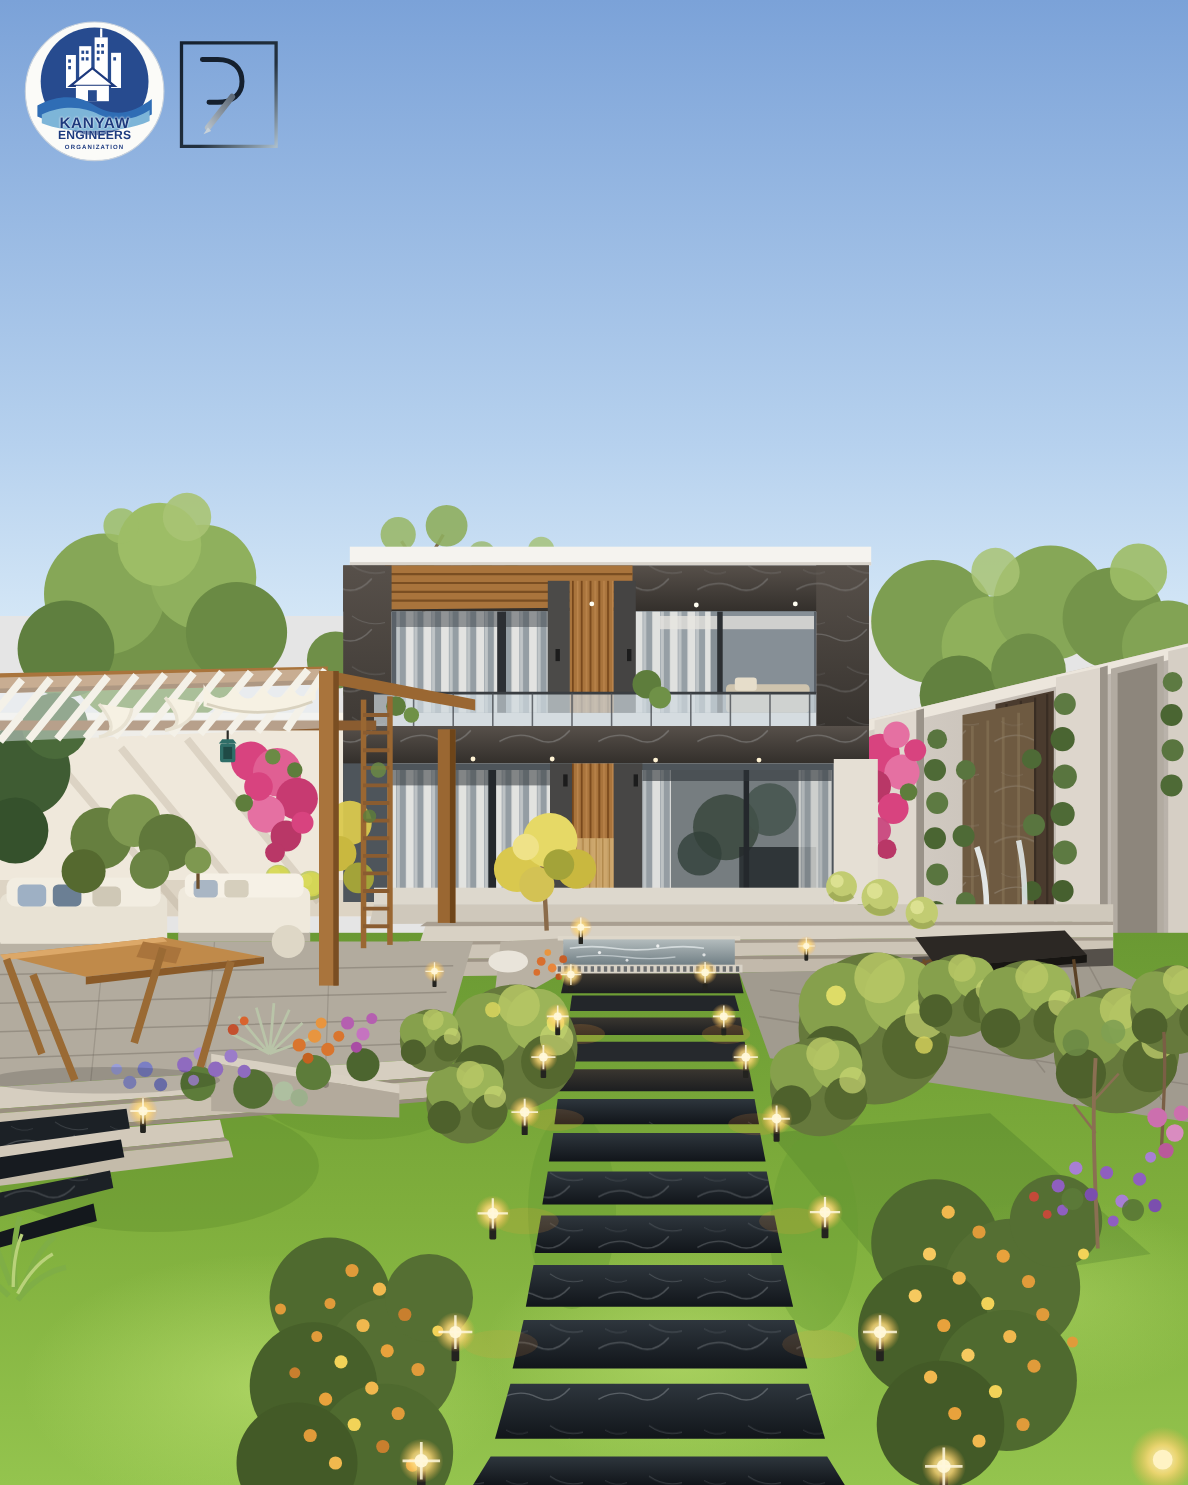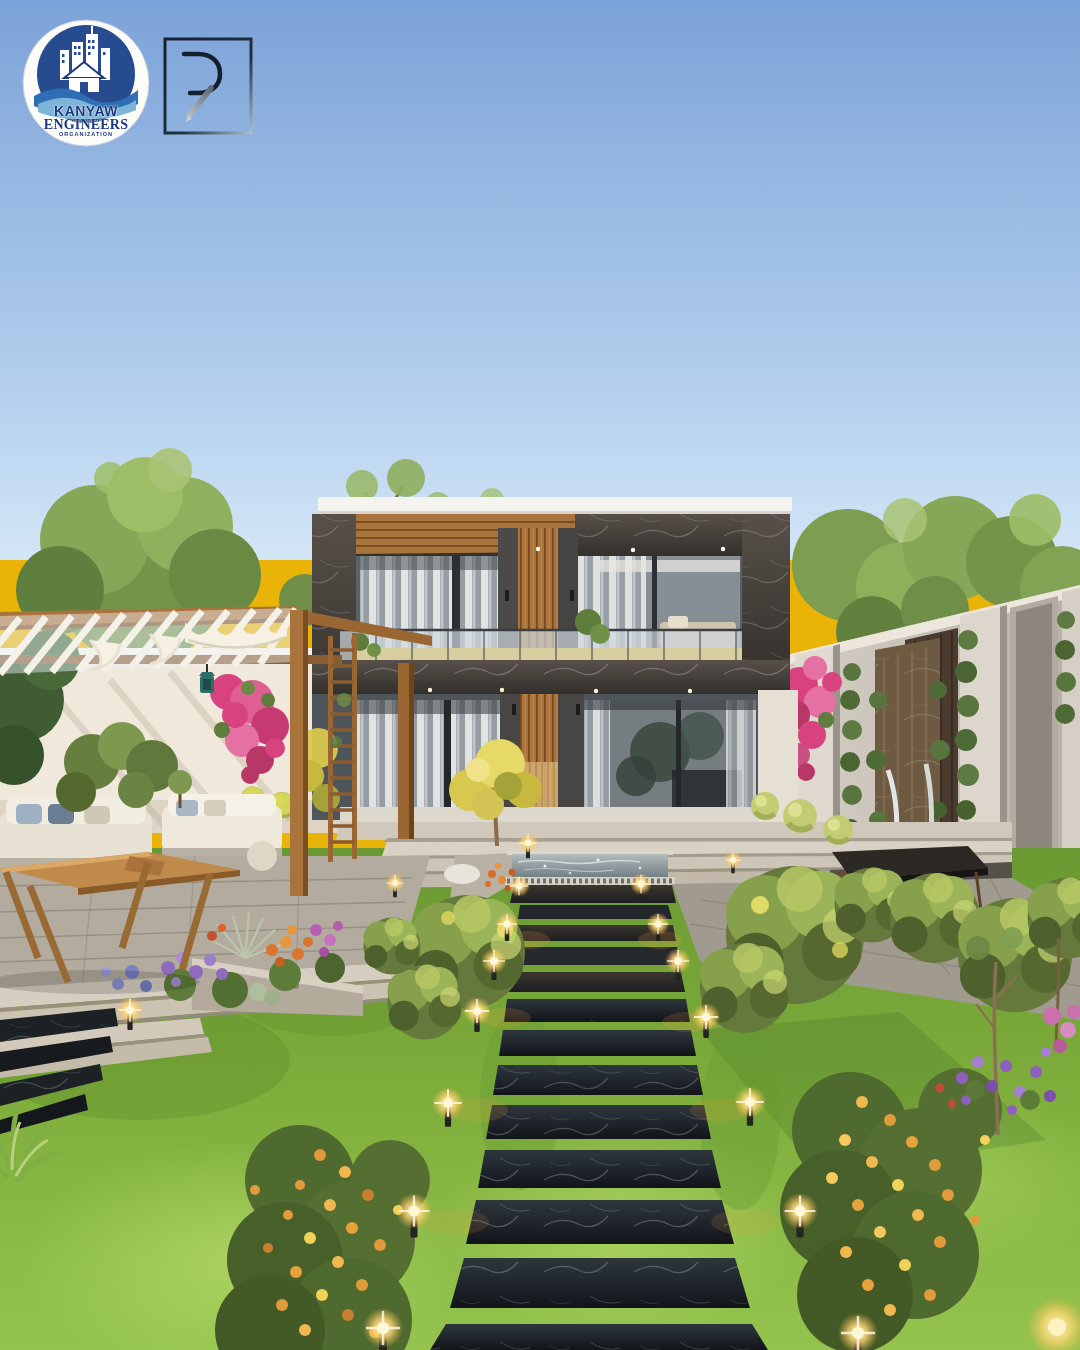--- a/index.html
+++ b/index.html
@@ -1,24 +1,24 @@
 <!DOCTYPE html>
 <html><head>
 <meta charset="utf-8">
 <style>
   html,body{margin:0;padding:0;background:#1a1a1a;}
   .stage{position:relative;width:1080px;height:1350px;overflow:hidden;
-         font-family:"Liberation Sans",sans-serif;background:#eab308;}
+         font-family:"Liberation Sans",sans-serif;background:#e5e5e5;}
   .scene{position:absolute;left:0;top:0;}
   .badge{position:absolute;left:20px;top:16px;width:132px;height:134px;}
   .badge svg{position:absolute;left:0;top:0;}
   .badge-text{position:absolute;width:100%;text-align:center;color:#1d3a7e;
               font-weight:bold;line-height:1;text-shadow:0 0 2px #ffffff,0 0 1px #ffffff;}
   .badge-line1{top:88px;font-size:14px;letter-spacing:.5px;}
-  .badge-line2{top:102px;font-size:14px;letter-spacing:.2px;font-family:Liberation Serif, serif;}
+  .badge-line2{top:102px;font-size:11px;letter-spacing:.2px;}
   .badge-line3{top:116px;font-size:5.5px;letter-spacing:1px;}
   .monogram{position:absolute;left:162px;top:36px;width:92px;height:100px;}
 </style>
 </head>
 <body>
 
 <div class="stage">
 
 <svg class="scene" width="1080" height="1350" viewBox="0 0 1080 1350">
 <defs>

